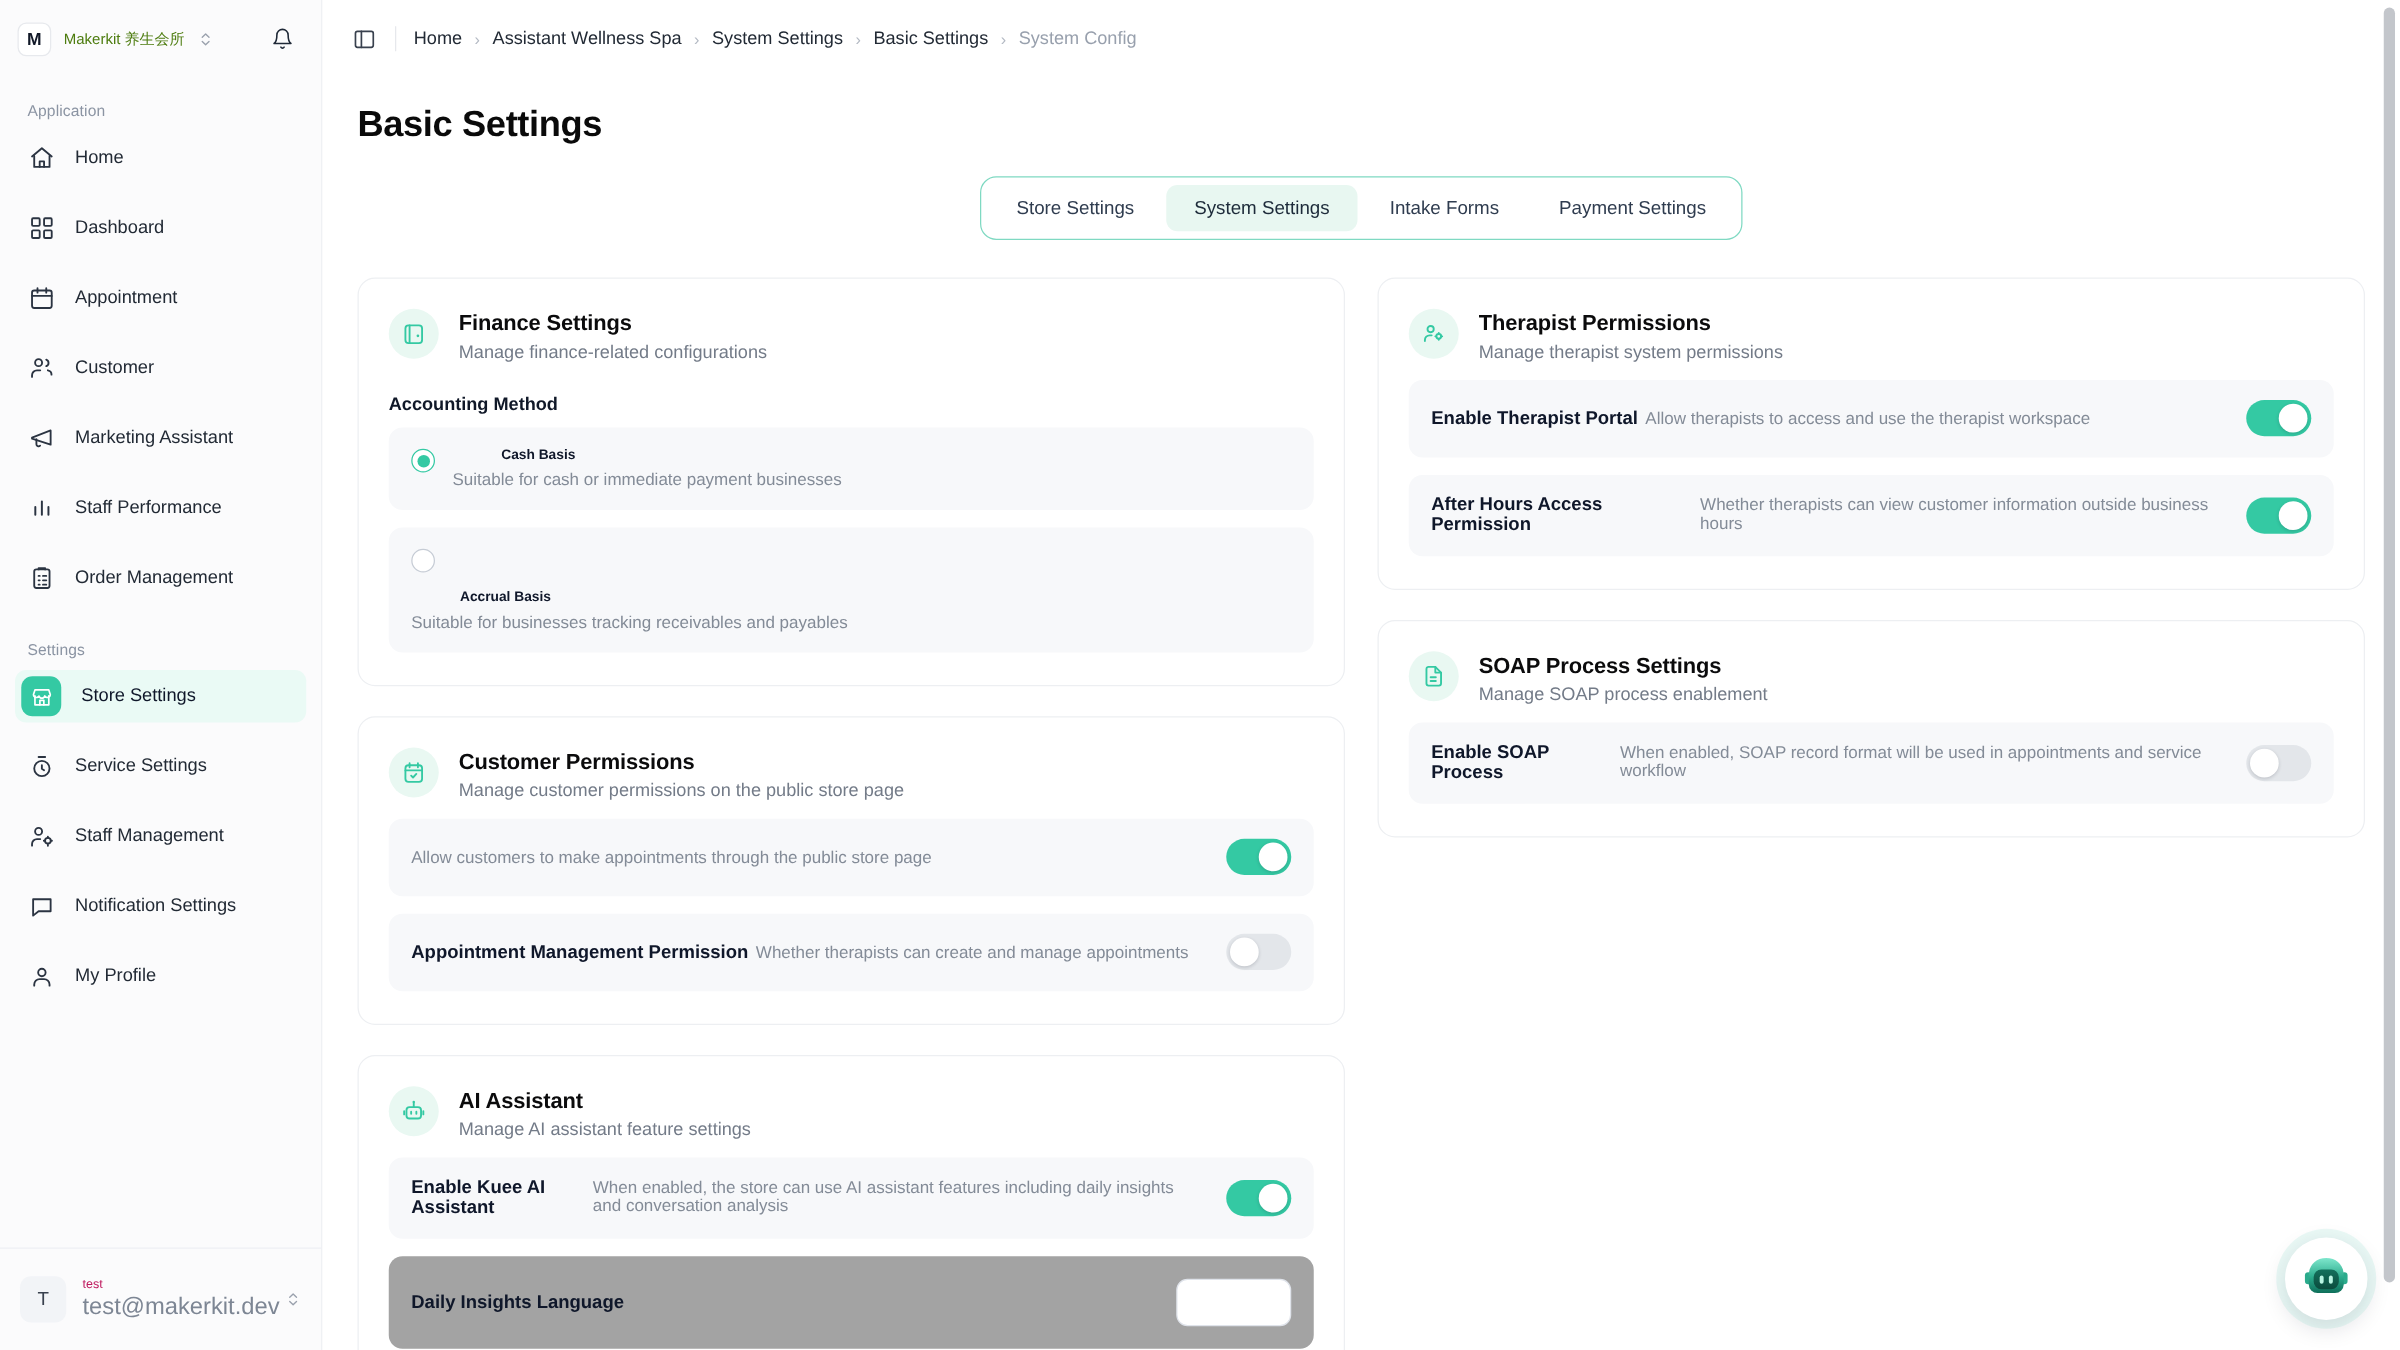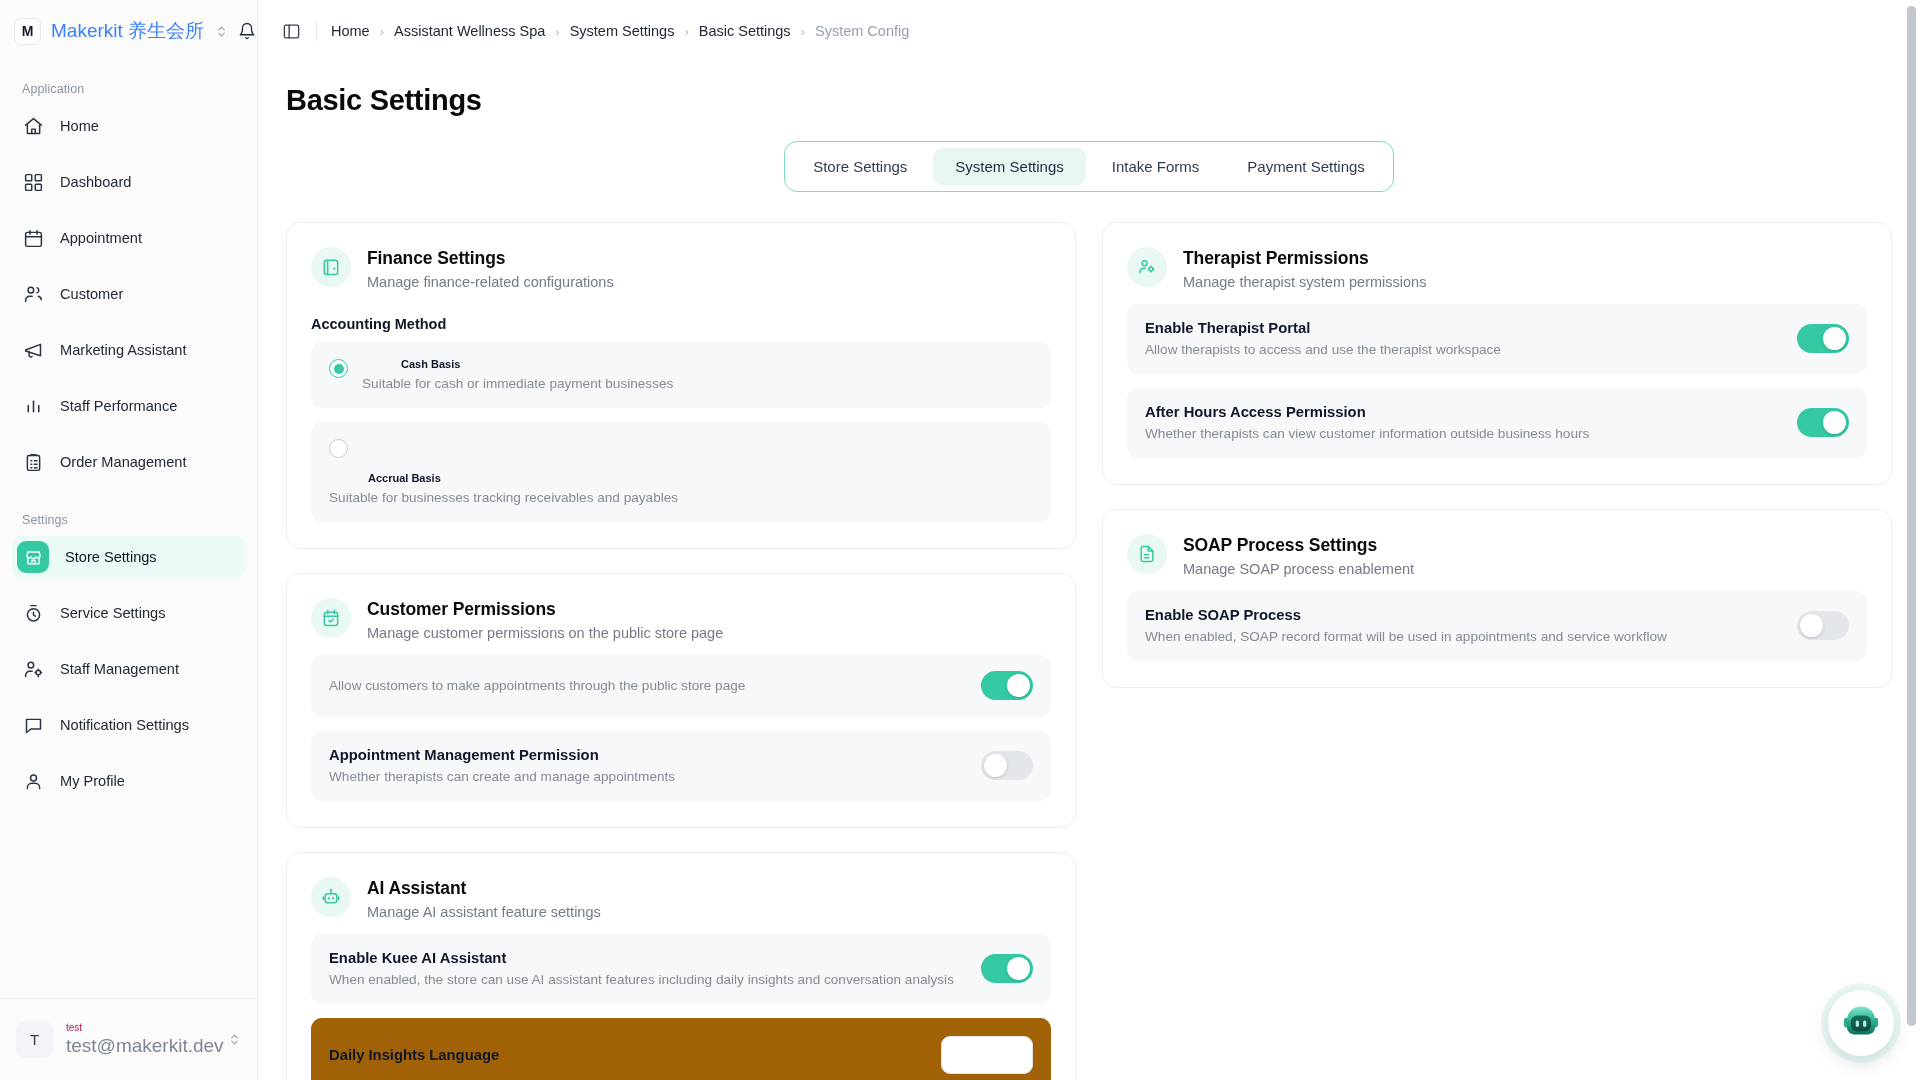--- a/index.html
+++ b/index.html
@@ -29,21 +29,21 @@
     gap: 10px;
   }
   .workspace-logo {
     width: 27px; height: 27px; border-radius: 7px;
     background: #ffffff; border: 1px solid #e7e9ed;
     display: flex; align-items: center; justify-content: center;
     font-size: 14px; font-weight: 600; color: #111827;
     flex: 0 0 27px;
   }
   .workspace-name {
-    font-size: 19px; font-weight: 500; color: #3b82f6;
+    font-size: 12px; font-weight: 500; color: #4d7c0f;
     white-space: nowrap;
   }
   .chev-updown {
     width: 14px; height: 20px; flex: 0 0 14px;
     display:flex; align-items:center; justify-content:center;
     color: #9aa1ad;
   }
   .bell-btn {
     margin-left: auto;
     width: 30px; height: 30px; border-radius: 7px;
@@ -192,41 +192,41 @@
   .radio-title { font-size: 11px; font-weight: 700; color: #0f172a; margin-left: 39px; }
   .radio-desc { font-size: 13.6px; color: #838b97; }
 
   .switch-row {
     background: #f7f8fa; border-radius: 11px;
     padding: 16px 18px 17px 18px;
     display: flex; align-items: center; gap: 16px;
     margin-bottom: 14px;
   }
   .switch-row:last-child { margin-bottom: 0; }
-  .switch-texts { display: flex; flex-direction: column; gap: 6px; flex: 1 1 auto; }
+  .switch-texts { display: flex; flex-direction: row; gap: 6px; flex: 1 1 auto; }
   .switch-title { font-size: 14.8px; font-weight: 700; color: #0f172a; }
   .switch-desc { font-size: 13.6px; color: #838b97; }
   .switch {
     width: 52px; height: 29px; border-radius: 999px;
     background: #e3e6ea; flex: 0 0 52px;
     position: relative; cursor: pointer;
     transition: background .15s;
   }
   .switch.on { background: #34c9a3; }
   .switch .knob {
     position: absolute; top: 3px; left: 3px;
     width: 23px; height: 23px; border-radius: 50%;
     background: #ffffff;
     box-shadow: 0 1px 3px rgba(16,24,40,.18);
   }
   .switch.on .knob { left: 26px; }
   .left-col, .right-col { display: flex; flex-direction: column; gap: 24px; }
 
   .partial-row {
-    background: #a16207; border-radius: 11px;
+    background: #a3a3a3; border-radius: 11px;
     padding: 18px 18px 18px 18px;
     display: flex; align-items: center; gap: 16px;
     margin-top: 14px;
   }
   .select-box {
     border: 1px solid #dfe3ea; border-radius: 9px;
     background: #fff; height: 38px; width: 92px;
     margin-left: auto;
   }
 

